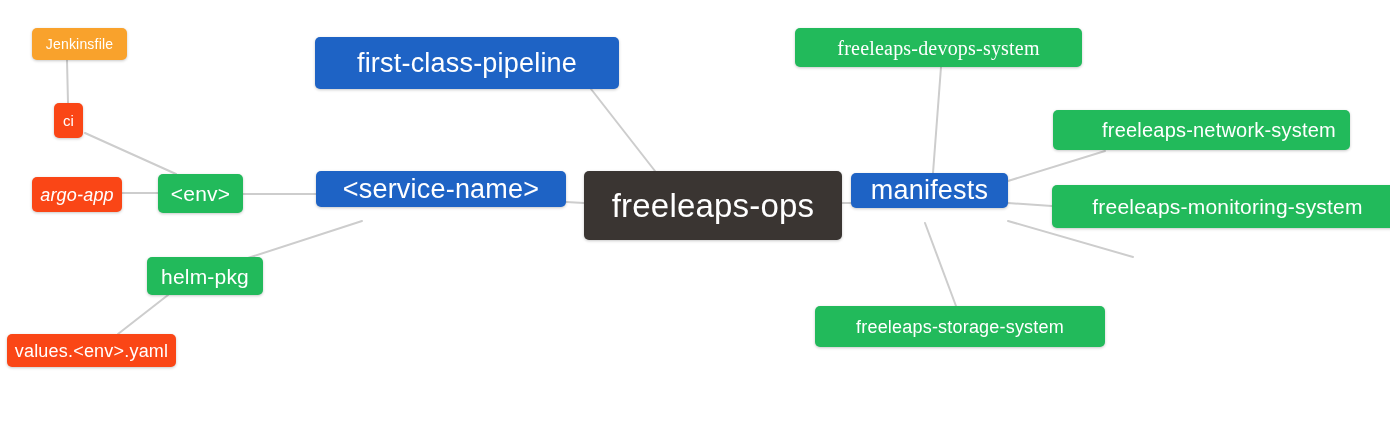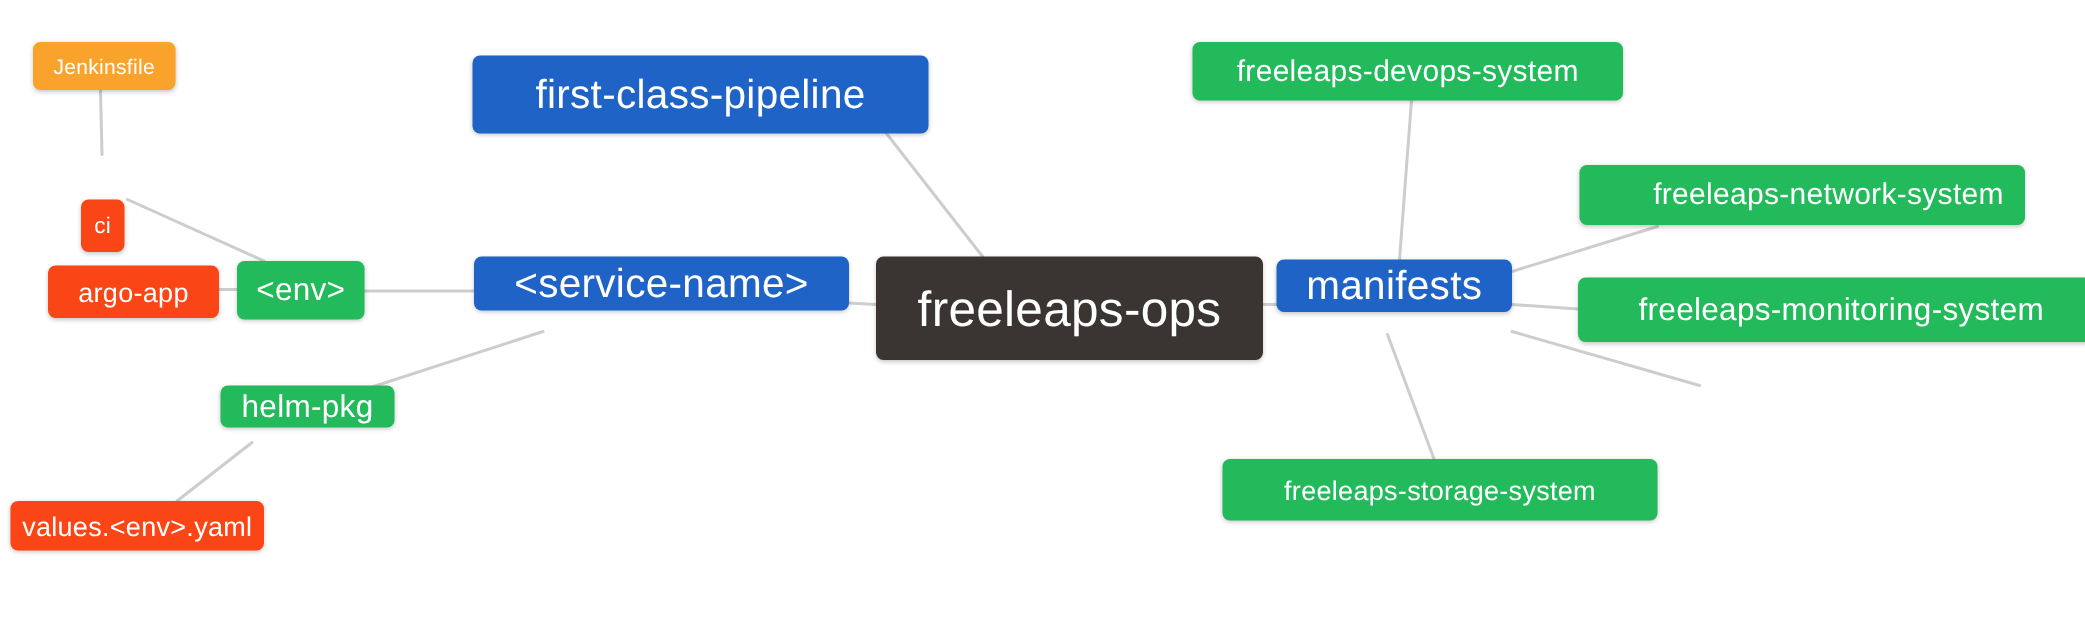--- a/index.html
+++ b/index.html
@@ -57,22 +57,22 @@
       <line x1="1008" y1="203" x2="1052" y2="206" stroke="#CDCDCD" stroke-width="2" stroke-linecap="round"></line>
       <line x1="1008" y1="221" x2="1133" y2="257" stroke="#CDCDCD" stroke-width="2" stroke-linecap="round"></line>
       <line x1="925" y1="223" x2="956" y2="306" stroke="#CDCDCD" stroke-width="2" stroke-linecap="round"></line>
     </svg>
 
 <div class="node" style="left: 584px; top: 171px; width: 258px; height: 69px; font-size: 33px; background: rgb(58, 53, 50);">freeleaps-ops</div>
     <div class="node" style="left: 315px; top: 37px; width: 304px; height: 52px; font-size: 27px; background: rgb(30, 99, 197);">first-class-pipeline</div>
     <div class="node" style="left: 316px; top: 171px; width: 250px; height: 36px; font-size: 27px; background: rgb(30, 99, 197);">&lt;service-name&gt;</div>
     <div class="node" style="left: 851px; top: 173px; width: 157px; height: 35px; font-size: 27px; background: rgb(30, 99, 197);">manifests</div>
     <div class="node" style="left: 158px; top: 174px; width: 85px; height: 39px; font-size: 21px; background: rgb(34, 186, 91); text-align: right;">&lt;env&gt;</div>
-    <div class="node" style="left: 147px; top: 257px; width: 116px; height: 28px; font-size: 21px; background: rgb(34, 186, 91);">helm-pkg</div>
-    <div class="node" style="left: 795px; top: 28px; width: 287px; height: 39px; font-size: 20px; background: rgb(34, 186, 91);">freeleaps-devops-system</div>
+    <div class="node" style="left: 147px; top: 257px; width: 116px; height: 38px; font-size: 21px; background: rgb(34, 186, 91);">helm-pkg</div>
+    <div class="node" style="left: 795px; top: 28px; width: 287px; height: 39px; font-size: 20px; background: rgb(34, 186, 91); font-family: Liberation Serif, serif;">freeleaps-devops-system</div>
     <div class="node" style="left: 1053px; top: 110px; width: 297px; height: 40px; font-size: 20px; background: rgb(34, 186, 91); padding-left: 35px;">freeleaps-network-system</div>
     <div class="node" style="left: 1052px; top: 185px; width: 351px; height: 43px; font-size: 21px; background: rgb(34, 186, 91);">freeleaps-monitoring-system</div>
     <div class="node" style="left: 815px; top: 306px; width: 290px; height: 41px; font-size: 18px; background: rgb(34, 186, 91);">freeleaps-storage-system</div>
-    <div class="node" style="left: 32px; top: 177px; width: 114px; height: 35px; font-size: 18px; background: rgb(250, 70, 22);">argo-app</div>
+    <div class="node" style="left: 32px; top: 177px; width: 90px; height: 35px; font-size: 18px; background: rgb(250, 70, 22); font-style: italic;">argo-app</div>
     <div class="node" style="left: 7px; top: 334px; width: 169px; height: 33px; font-size: 18px; background: rgb(250, 70, 22);">values.&lt;env&gt;.yaml</div>
-    <div class="node" style="left: 54px; top: 103px; width: 29px; height: 35px; font-size: 15px; background: rgb(250, 70, 22); margin-top: 30px;">ci</div>
-    <div class="node" style="left: 22px; top: 28px; width: 95px; height: 32px; font-size: 14px; background: rgb(249, 162, 44);">Jenkinsfile</div>
+    <div class="node" style="left: 54px; top: 103px; width: 29px; height: 35px; font-size: 15px; background: rgb(250, 70, 22);">ci</div>
+    <div class="node" style="left: 32px; top: 28px; width: 95px; height: 32px; font-size: 14px; background: rgb(249, 162, 44);">Jenkinsfile</div>
   </div>
 
 </body></html>

